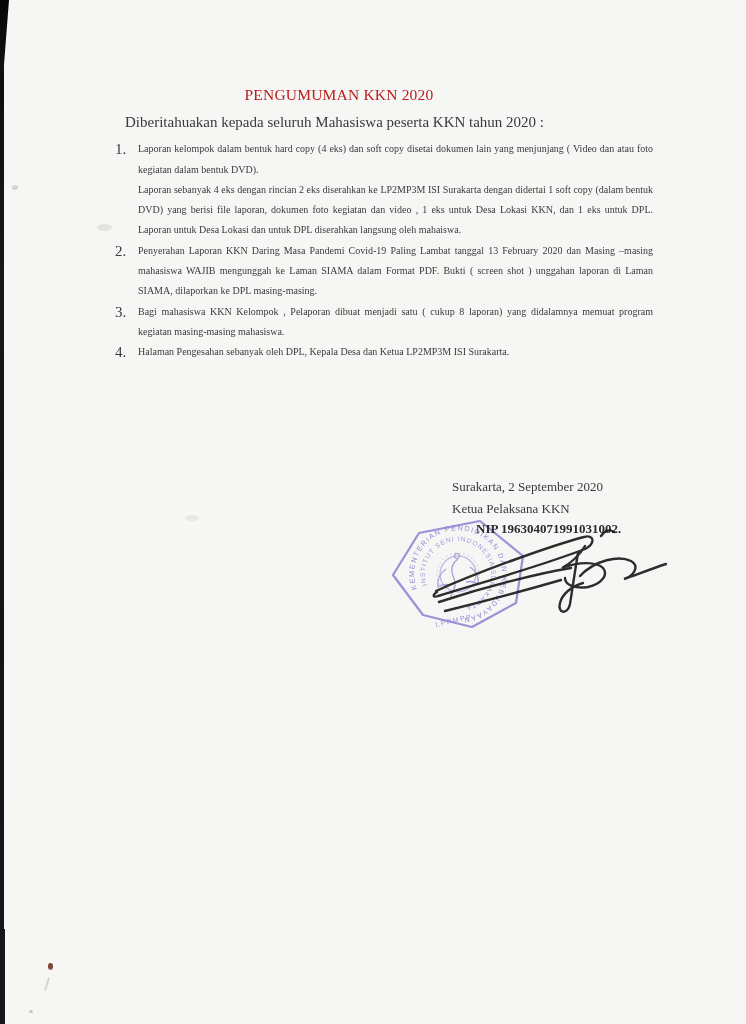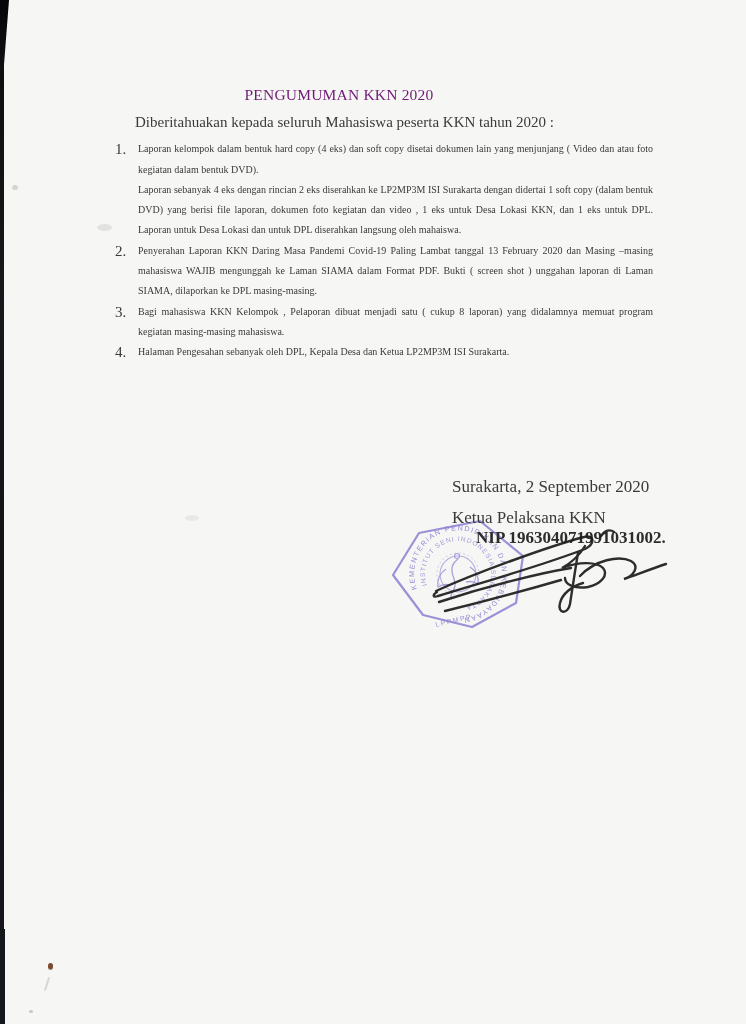--- a/index.html
+++ b/index.html
@@ -22,32 +22,32 @@
   .smudge-tail{left:46px;top:977px;width:2px;height:14px;background:#cfcfcc;
     border-radius:2px;transform:rotate(18deg);opacity:.85;}
   .dot-gray{left:29px;top:1010px;width:4px;height:3px;background:#c6c6c3;}
   .smudge-a{left:12px;top:185px;width:6px;height:5px;background:#d4d4d2;}
   .smudge-b{left:97px;top:224px;width:15px;height:7px;background:#dadad8;opacity:.7;}
   .smudge-c{left:185px;top:515px;width:14px;height:6px;background:#dcdcda;opacity:.55;}
 
   
   .content{position:absolute;left:119px;top:86px;width:534px;z-index:2;}
   .title-wrap{width:440px;text-align:center;}
-  .doc-title{margin:0;font-size:15.5px;font-weight:400;letter-spacing:.2px;color:#701a75;}
-  .intro{margin:8px 0 0 16px;font-size:15px;line-height:20.3px;}
+  .doc-title{margin:0;font-size:15.5px;font-weight:400;letter-spacing:.2px;color:#b91c1c;}
+  .intro{margin:8px 0 0 6px;font-size:15px;line-height:20.3px;}
   .num-list{margin:7px 0 0 0;padding:0;list-style:none;}
   .item{display:flex;margin-left:-4px;}
   .num{flex:0 0 23px;width:23px;font-size:15px;line-height:20.3px;}
   .item-body{flex:1;}
   .item-body p{margin:0;font-size:10px;line-height:20.3px;text-align:justify;}
 
   
   .sig-block{position:absolute;left:452px;top:477px;z-index:2;}
-  .sig-line{margin:0;font-size:17px;line-height:20px;}
-  .sig-role{margin-top:11px;}
+  .sig-line{margin:0;font-size:13px;line-height:20px;}
+  .sig-role{margin-top:2px;}
   .sig-name{margin-top:64px;font-weight:bold;color:#2c2c2c;}
   .sig-nip{font-weight:bold;color:#2c2c2c;margin-left:24px;}
 
   .stamp-svg{position:absolute;left:386px;top:514px;z-index:1;}
   .stamp-svg text{font-family:"Liberation Sans","DejaVu Sans",sans-serif;}
   .sign-svg{position:absolute;left:428px;top:515px;z-index:3;pointer-events:none;}
 </style>
 </head>
 <body>
 

